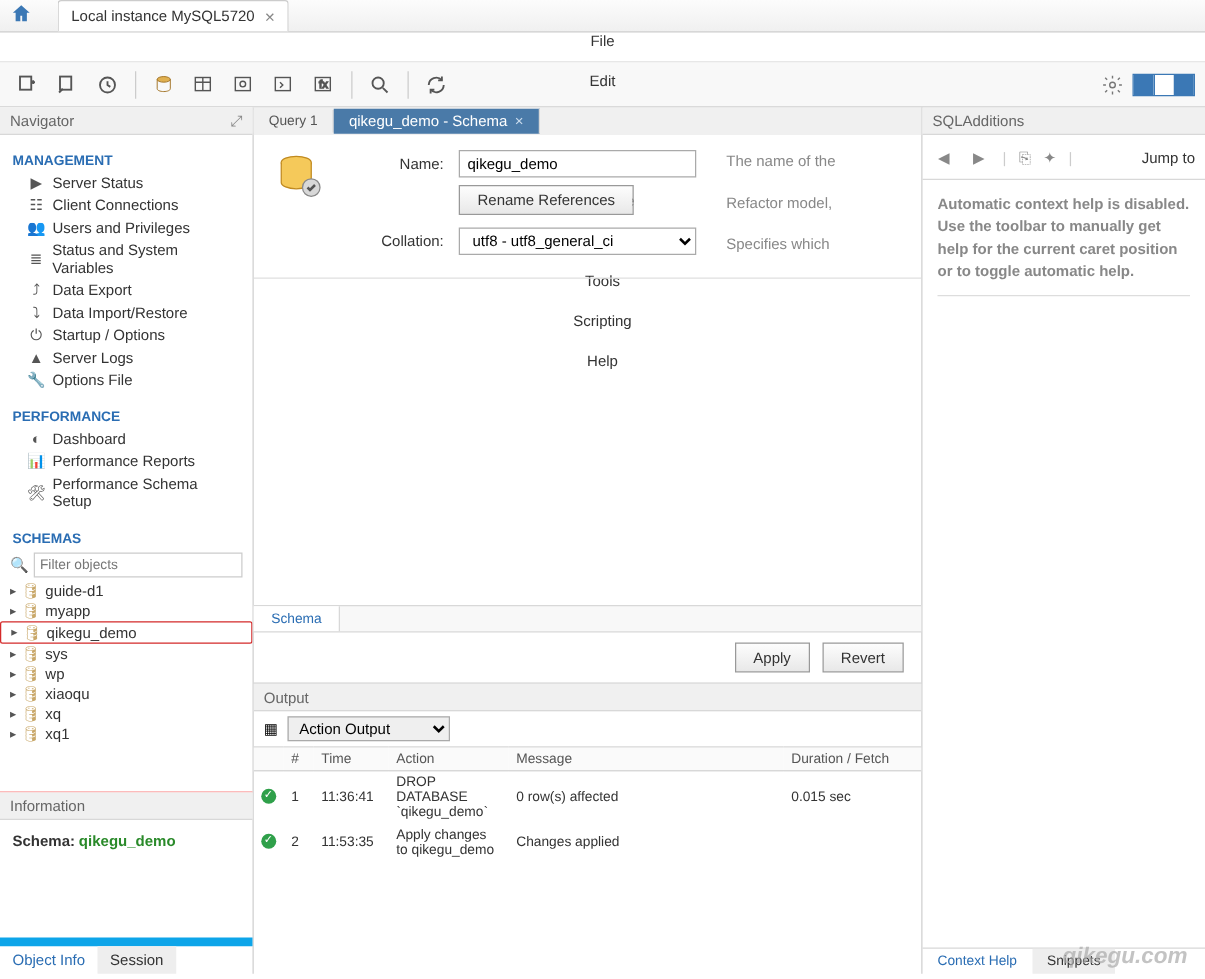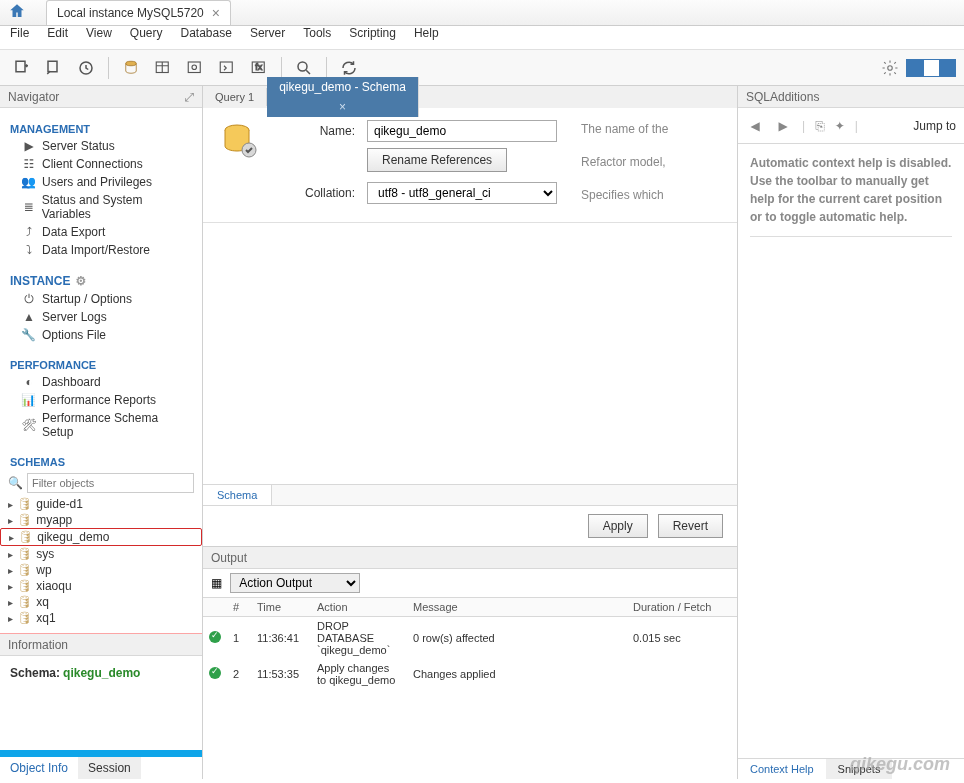--- a/index.html
+++ b/index.html
@@ -1,21 +1,21 @@
 <!DOCTYPE html>
 <html><head>
 <meta charset="utf-8">
 <style>
 * { margin:0; padding:0; box-sizing:border-box; font-family:"Segoe UI",Tahoma,Arial,sans-serif; font-size:12px; }
 body { width:964px; height:783px; background:#fff; position:relative; overflow:hidden; }
 .titlebar { height:26px; background:linear-gradient(#fcfcfc,#f0f0f0); border-bottom:1px solid #ccc; display:flex; align-items:center; padding:0 8px; }
 .home-icon { width:18px; height:18px; color:#3b78b5; }
 .tab-title { display:flex; align-items:center; margin-left:20px; padding:4px 10px; background:#fff; border:1px solid #ccc; border-bottom:none; border-radius:3px 3px 0 0; color:#333; }
 .tab-close { margin-left:8px; color:#888; font-size:14px; cursor:pointer; }
-.menubar { height:24px; display:flex; align-items:flex-start; padding:0 10px; gap:18px; color:#333; border-bottom:1px solid #e0e0e0; }
+.menubar { height:24px; display:flex; align-items:center; padding:0 10px; gap:18px; color:#333; border-bottom:1px solid #e0e0e0;flex-direction:column; }
 .menubar span { cursor:pointer; }
 .toolbar { height:36px; display:flex; align-items:center; padding:0 8px; gap:4px; border-bottom:1px solid #d0d0d0; background:#f8f8f8; }
 .tb-btn { width:28px; height:28px; display:flex; align-items:center; justify-content:center; color:#555; border-radius:2px; }
 .tb-sep { width:1px; height:22px; background:#ccc; margin:0 4px; }
 .right-icons { margin-left:auto; display:flex; align-items:center; gap:2px; }
 .layout-boxes { display:flex; border:1px solid #3b78b5; }
 .layout-box { width:16px; height:16px; }
 .lb-blue { background:#3b78b5; }
 .lb-white { background:#fff; border-left:1px solid #3b78b5; }
 .main { display:flex; height:693px; }
@@ -37,21 +37,21 @@
 .info-body { padding:10px; font-size:11px; }
 .info-body b { color:#333; }
 .info-schema { color:#2a8a2a; font-weight:bold; }
 .nav-bottom-tabs { display:flex; border-top:7px solid #0ea5e9; }
 .nav-bottom-tabs div { padding:4px 10px; color:#2a6db3; cursor:pointer; }
 .nav-bottom-tabs .active { background:#eee; color:#333; }
 .center { flex:1; display:flex; }
 .editor-col { flex:1; display:flex; flex-direction:column; border-right:1px solid #d0d0d0; }
 .editor-tabs { height:22px; background:#f0f0f0; display:flex; align-items:center; }
 .etab { padding:3px 12px; color:#555; background:#f0f0f0; border-right:1px solid #d8d8d8; cursor:pointer; font-size:11px; }
-.etab.active-blue { background:#4a7aa8; color:#fff; display:flex; align-items:center; gap:6px;flex-direction:column; }
+.etab.active-blue { background:#4a7aa8; color:#fff; display:flex; align-items:center; gap:6px; }
 .etab-close { color:#cde; cursor:pointer; }
 .schema-form { padding:12px 16px; display:flex; gap:24px; border-bottom:1px solid #e0e0e0; }
 .form-left { display:flex; align-items:flex-start; }
 .schema-icon { width:40px; height:40px; }
 .form-mid { flex:1; }
 .form-row { display:flex; align-items:center; margin-bottom:6px; gap:12px; }
 .form-row label { width:72px; text-align:right; color:#333; }
 .form-row input, .form-row select { width:190px; height:22px; border:1px solid #aaa; padding:2px 6px; background:#fff; }
 .btn { height:24px; padding:0 14px; border:1px solid #999; background:linear-gradient(#fdfdfd,#e8e8e8); color:#333; cursor:pointer; }
 .form-row .btn-rename { margin-left:84px; }
@@ -212,21 +212,20 @@
         </div>
       <div class="nav-item">
           <span class="nav-icon">⤴</span>
           <span>Data Export</span>
         </div>
       <div class="nav-item">
           <span class="nav-icon">⤵</span>
           <span>Data Import/Restore</span>
         </div>
 
-      <div class="section-title"><span>INSTANCE</span> <span class="ico">⚙</span></div>
       <div class="nav-item">
           <span class="nav-icon">⏻</span>
           <span>Startup / Options</span>
         </div>
       <div class="nav-item">
           <span class="nav-icon">▲</span>
           <span>Server Logs</span>
         </div>
       <div class="nav-item">
           <span class="nav-icon">🔧</span>

